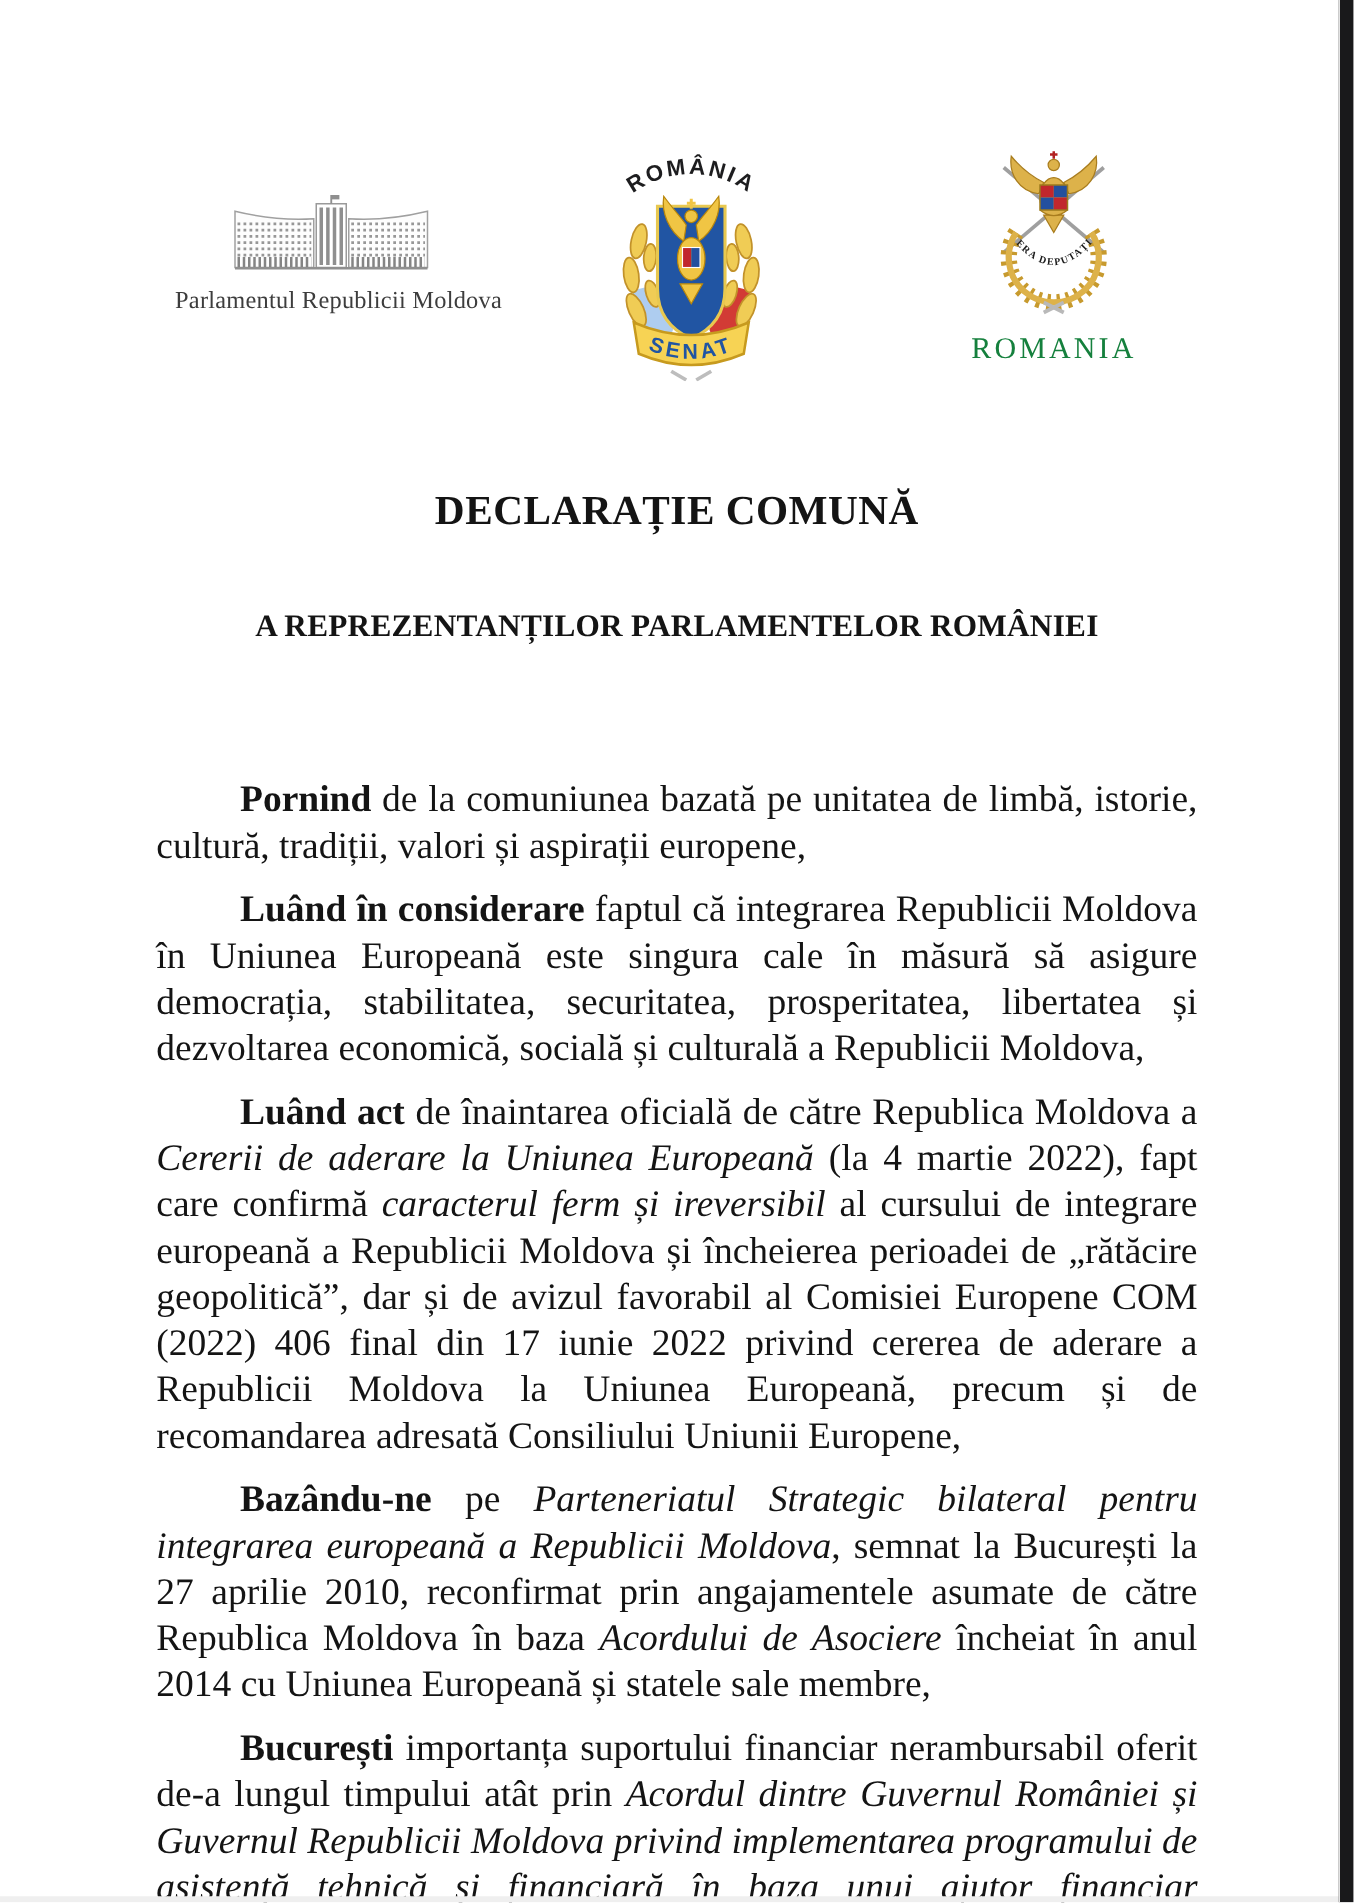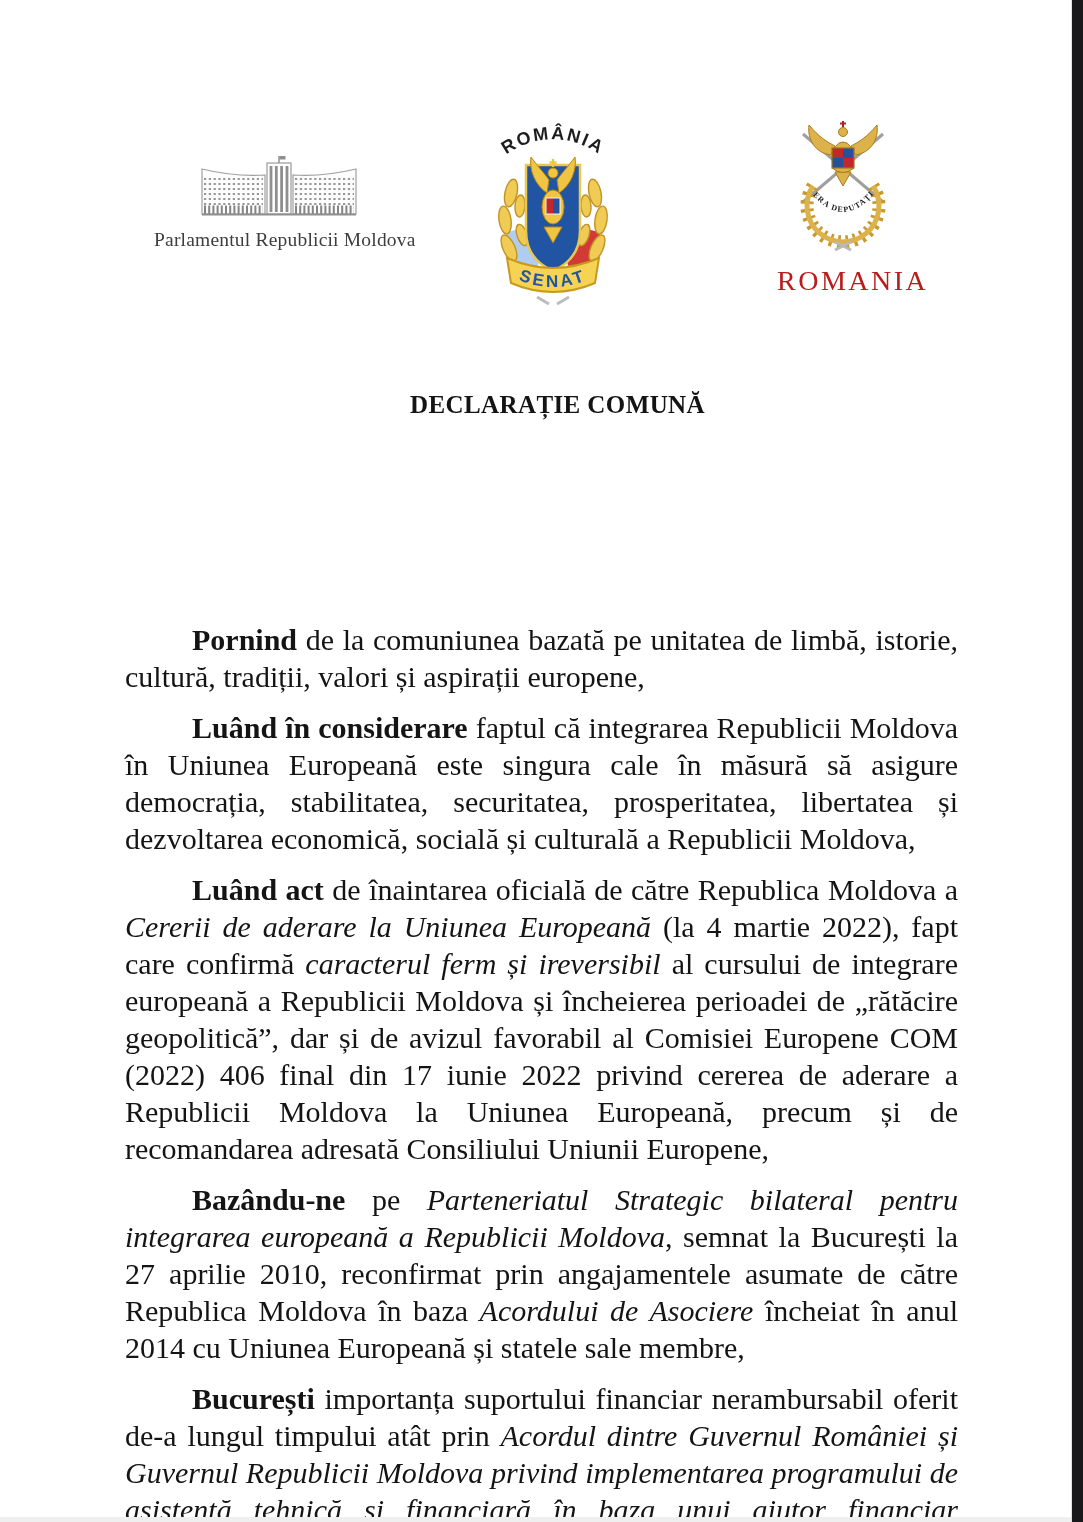--- a/index.html
+++ b/index.html
@@ -5,29 +5,29 @@
   html,body{margin:0;padding:0;background:#ffffff;}
   .page{position:relative;width:1083px;height:1522px;background:#ffffff;overflow:hidden;
         font-family:"Liberation Serif", serif;color:#141414;}
 
   
   .edge-right{position:absolute;top:0;right:0;width:11px;height:1522px;background:#19191b;border-left:1px solid #e2e2e2;}
   .edge-bottom{position:absolute;left:0;bottom:0;height:5px;width:1072px;background:#efefef;}
 
   
   .logos{position:absolute;left:0;top:110px;width:1072px;height:200px;}
-  .logo-moldova{position:absolute;left:154px;top:44px;width:250px;text-align:center;}
+  .logo-moldova{position:absolute;left:140px;top:44px;width:250px;text-align:center;}
   .moldova-caption{margin-top:5px;font-size:19.5px;color:#3d3d3d;white-space:nowrap;letter-spacing:.2px;}
   .logo-senat{position:absolute;left:479px;top:3px;width:148px;height:192px;}
   .logo-camera{position:absolute;left:777px;top:8px;width:132px;text-align:center;}
-  .camera-caption{margin-top:3px;font-size:28px;color:#b91c1c;letter-spacing:2.5px;white-space:nowrap;}
+  .camera-caption{margin-top:3px;font-size:24px;color:#15803d;letter-spacing:2.5px;white-space:nowrap;}
 
   
-  .title{position:absolute;left:141px;top:391px;width:833px;margin:0;text-align:center;
-         font-size:25px;font-weight:bold;letter-spacing:.4px;}
+  .title{position:absolute;left:125px;top:391px;width:833px;margin:0;text-align:center;
+         font-size:33px;font-weight:bold;letter-spacing:.4px;}
   .subtitle{position:absolute;left:125px;top:483px;width:833px;text-align:center;
             font-size:25px;font-weight:bold;line-height:37px;letter-spacing:.2px;}
 
   
   .doc-body{position:absolute;left:125px;top:621px;width:833px;
             font-size:30px;line-height:37px;text-align:justify;}
   .doc-body p{margin:0 0 14px 0;text-indent:67px;}
   .b{font-weight:bold;}
   .i{font-style:italic;}
 
@@ -171,20 +171,21 @@
           <textPath href="#camArc" startOffset="50%" text-anchor="middle">CAMERA DEPUTAȚILOR</textPath>
         </text>
       </svg>
       <div class="camera-caption">ROMANIA</div>
     </div>
   </header>
 
   <h1 class="title">DECLARAȚIE COMUNĂ</h1>
 
   <div class="subtitle">
+    <div>A REPREZENTANȚILOR PARLAMENTELOR ROMÂNIEI</div>
   </div>
 
   <main class="doc-body">
       <p><span class="b">Pornind</span><span> de la comuniunea bazată pe unitatea de limbă, istorie, cultură, tradiții, valori și aspirații europene,</span></p>
       <p><span class="b">Luând în considerare</span><span> faptul că integrarea Republicii Moldova în Uniunea Europeană este singura cale în măsură să asigure democrația, stabilitatea, securitatea, prosperitatea, libertatea și dezvoltarea economică, socială și culturală a Republicii Moldova,</span></p>
       <p><span class="b">Luând act</span><span> de înaintarea oficială de către Republica Moldova a </span><span class="i">Cererii de aderare la Uniunea Europeană</span><span> (la 4 martie 2022), fapt care confirmă </span><span class="i">caracterul ferm și ireversibil</span><span> al cursului de integrare europeană a Republicii Moldova și încheierea perioadei de „rătăcire geopolitică”, dar și de avizul favorabil al Comisiei Europene COM (2022) 406 final din 17 iunie 2022 privind cererea de aderare a Republicii Moldova la Uniunea Europeană, precum și de recomandarea adresată Consiliului Uniunii Europene,</span></p>
       <p><span class="b">Bazându-ne</span><span> pe </span><span class="i">Parteneriatul Strategic bilateral pentru integrarea europeană a Republicii Moldova</span><span>, semnat la București la 27 aprilie 2010, reconfirmat prin angajamentele asumate de către Republica Moldova în baza </span><span class="i">Acordului de Asociere</span><span> încheiat în anul 2014 cu Uniunea Europeană și statele sale membre,</span></p>
       <p><span class="b">București</span><span> importanța suportului financiar nerambursabil oferit de-a lungul timpului atât prin </span><span class="i">Acordul dintre Guvernul României și Guvernul Republicii Moldova privind implementarea programului de asistență tehnică și financiară în baza unui ajutor financiar nerambursabil în valoare de 100 de milioane de</span></p>
     </main>
 

